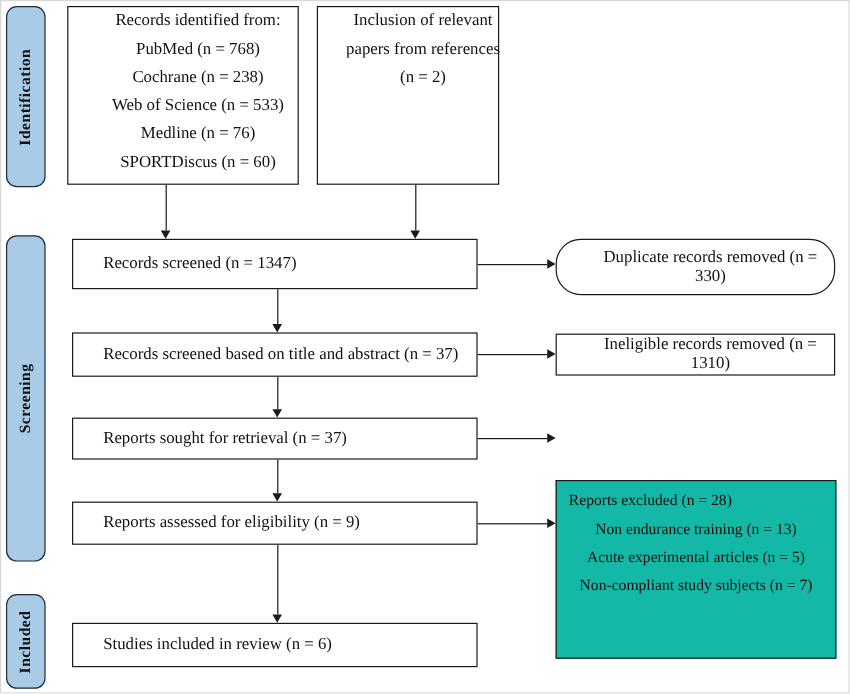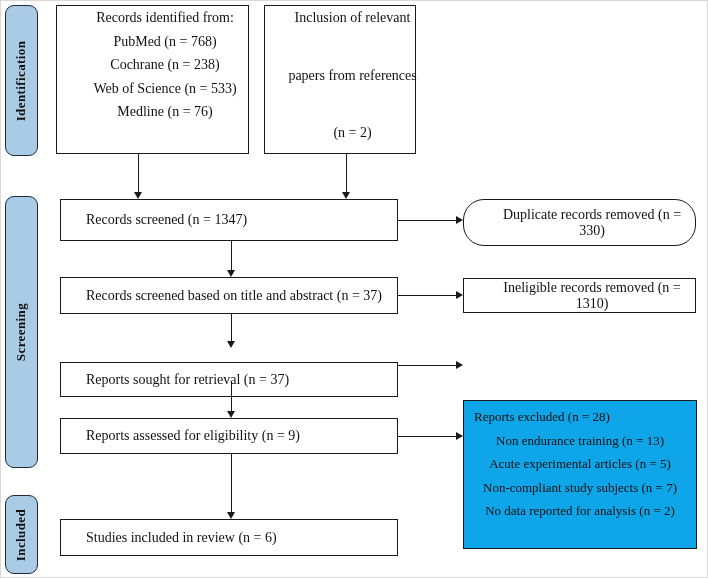--- a/index.html
+++ b/index.html
@@ -57,21 +57,21 @@
   .varrow .tip{position:absolute;left:0;bottom:0;width:0;height:0;
     border-left:4.5px solid transparent;border-right:4.5px solid transparent;
     border-top:7.5px solid var(--box-border);}
   .harrow{position:absolute;height:9px;}
   .harrow .shaft{position:absolute;top:4px;left:0;height:1.3px;width:calc(100% - 7px);background:var(--box-border);}
   .harrow .tip{position:absolute;right:0;top:0;width:0;height:0;
     border-top:4.5px solid transparent;border-bottom:4.5px solid transparent;
     border-left:7.5px solid var(--box-border);}
   .excluded-box{
     position:absolute;
-    background:#0ea5e9;
+    background:#14b8a6;
     border:1.4px solid var(--box-border);
     box-sizing:border-box;
     font-size:13px;
     padding-top:4px;
   }
   .excluded-box .title{
     text-align:left;
     padding-left:10px;
     line-height:23.5px;
     white-space:nowrap;
@@ -96,37 +96,38 @@
   <div class="stage" style="left:4px;top:494px;width:33px;height:79px;">
     <span class="vtext">Included</span>
   </div>
 
   <div class="box multiline" style="left:55px;top:4px;width:193px;height:149px;">
     <div class="line">Records identified from:</div>
     <div class="line">PubMed (n = 768)</div>
     <div class="line">Cochrane (n = 238)</div>
     <div class="line">Web of Science (n = 533)</div>
     <div class="line">Medline (n = 76)</div>
+    <div class="line">SPORTDiscus (n = 60)</div>
   </div>
 
-  <div class="box multiline" style="left:263px;top:4px;width:152px;height:149px;gap:34px;">
+  <div class="box multiline" style="left:263px;top:4px;width:152px;height:149px;">
     <div class="line">Inclusion of relevant</div>
     <div class="line">papers from references</div>
     <div class="line">(n = 2)</div>
   </div>
 
   <div class="box" style="left:59px;top:198px;width:338px;height:42px;">
     <span>Records screened (n = 1347)</span>
   </div>
 
   <div class="box" style="left:59px;top:276px;width:338px;height:37px;">
     <span>Records screened based on title and abstract (n = 37)</span>
   </div>
 
-  <div class="box" style="left:59px;top:361px;width:338px;height:35px;">
+  <div class="box" style="left:59px;top:347px;width:338px;height:35px;">
     <span>Reports sought for retrieval (n = 37)</span>
   </div>
 
   <div class="box" style="left:59px;top:417px;width:338px;height:36px;">
     <span>Reports assessed for eligibility (n = 9)</span>
   </div>
 
   <div class="box" style="left:59px;top:518px;width:338px;height:37px;">
     <span>Studies included in review (n = 6)</span>
   </div>
@@ -138,21 +139,20 @@
   <div class="box" style="left:462px;top:277px;width:233px;height:35px;">
     <span>Ineligible records removed (n = 1310)</span>
   </div>
 
 
   <div class="excluded-box" style="left:462px;top:399px;width:234px;height:149px;">
     <div class="title">Reports excluded (n = 28)</div>
     <div class="reason">Non endurance training (n = 13)</div>
     <div class="reason">Acute experimental articles (n = 5)</div>
     <div class="reason">Non-compliant study subjects (n = 7)</div>
-    <div class="reason">No data reported for analysis (n = 2)</div>
   </div>
 
   <div class="varrow" style="left:133px;top:153px;height:45px;">
     <div class="shaft"></div>
       <div class="tip"></div>
   </div>
   <div class="varrow" style="left:341px;top:153px;height:45px;">
     <div class="shaft"></div>
       <div class="tip"></div>
   </div>

